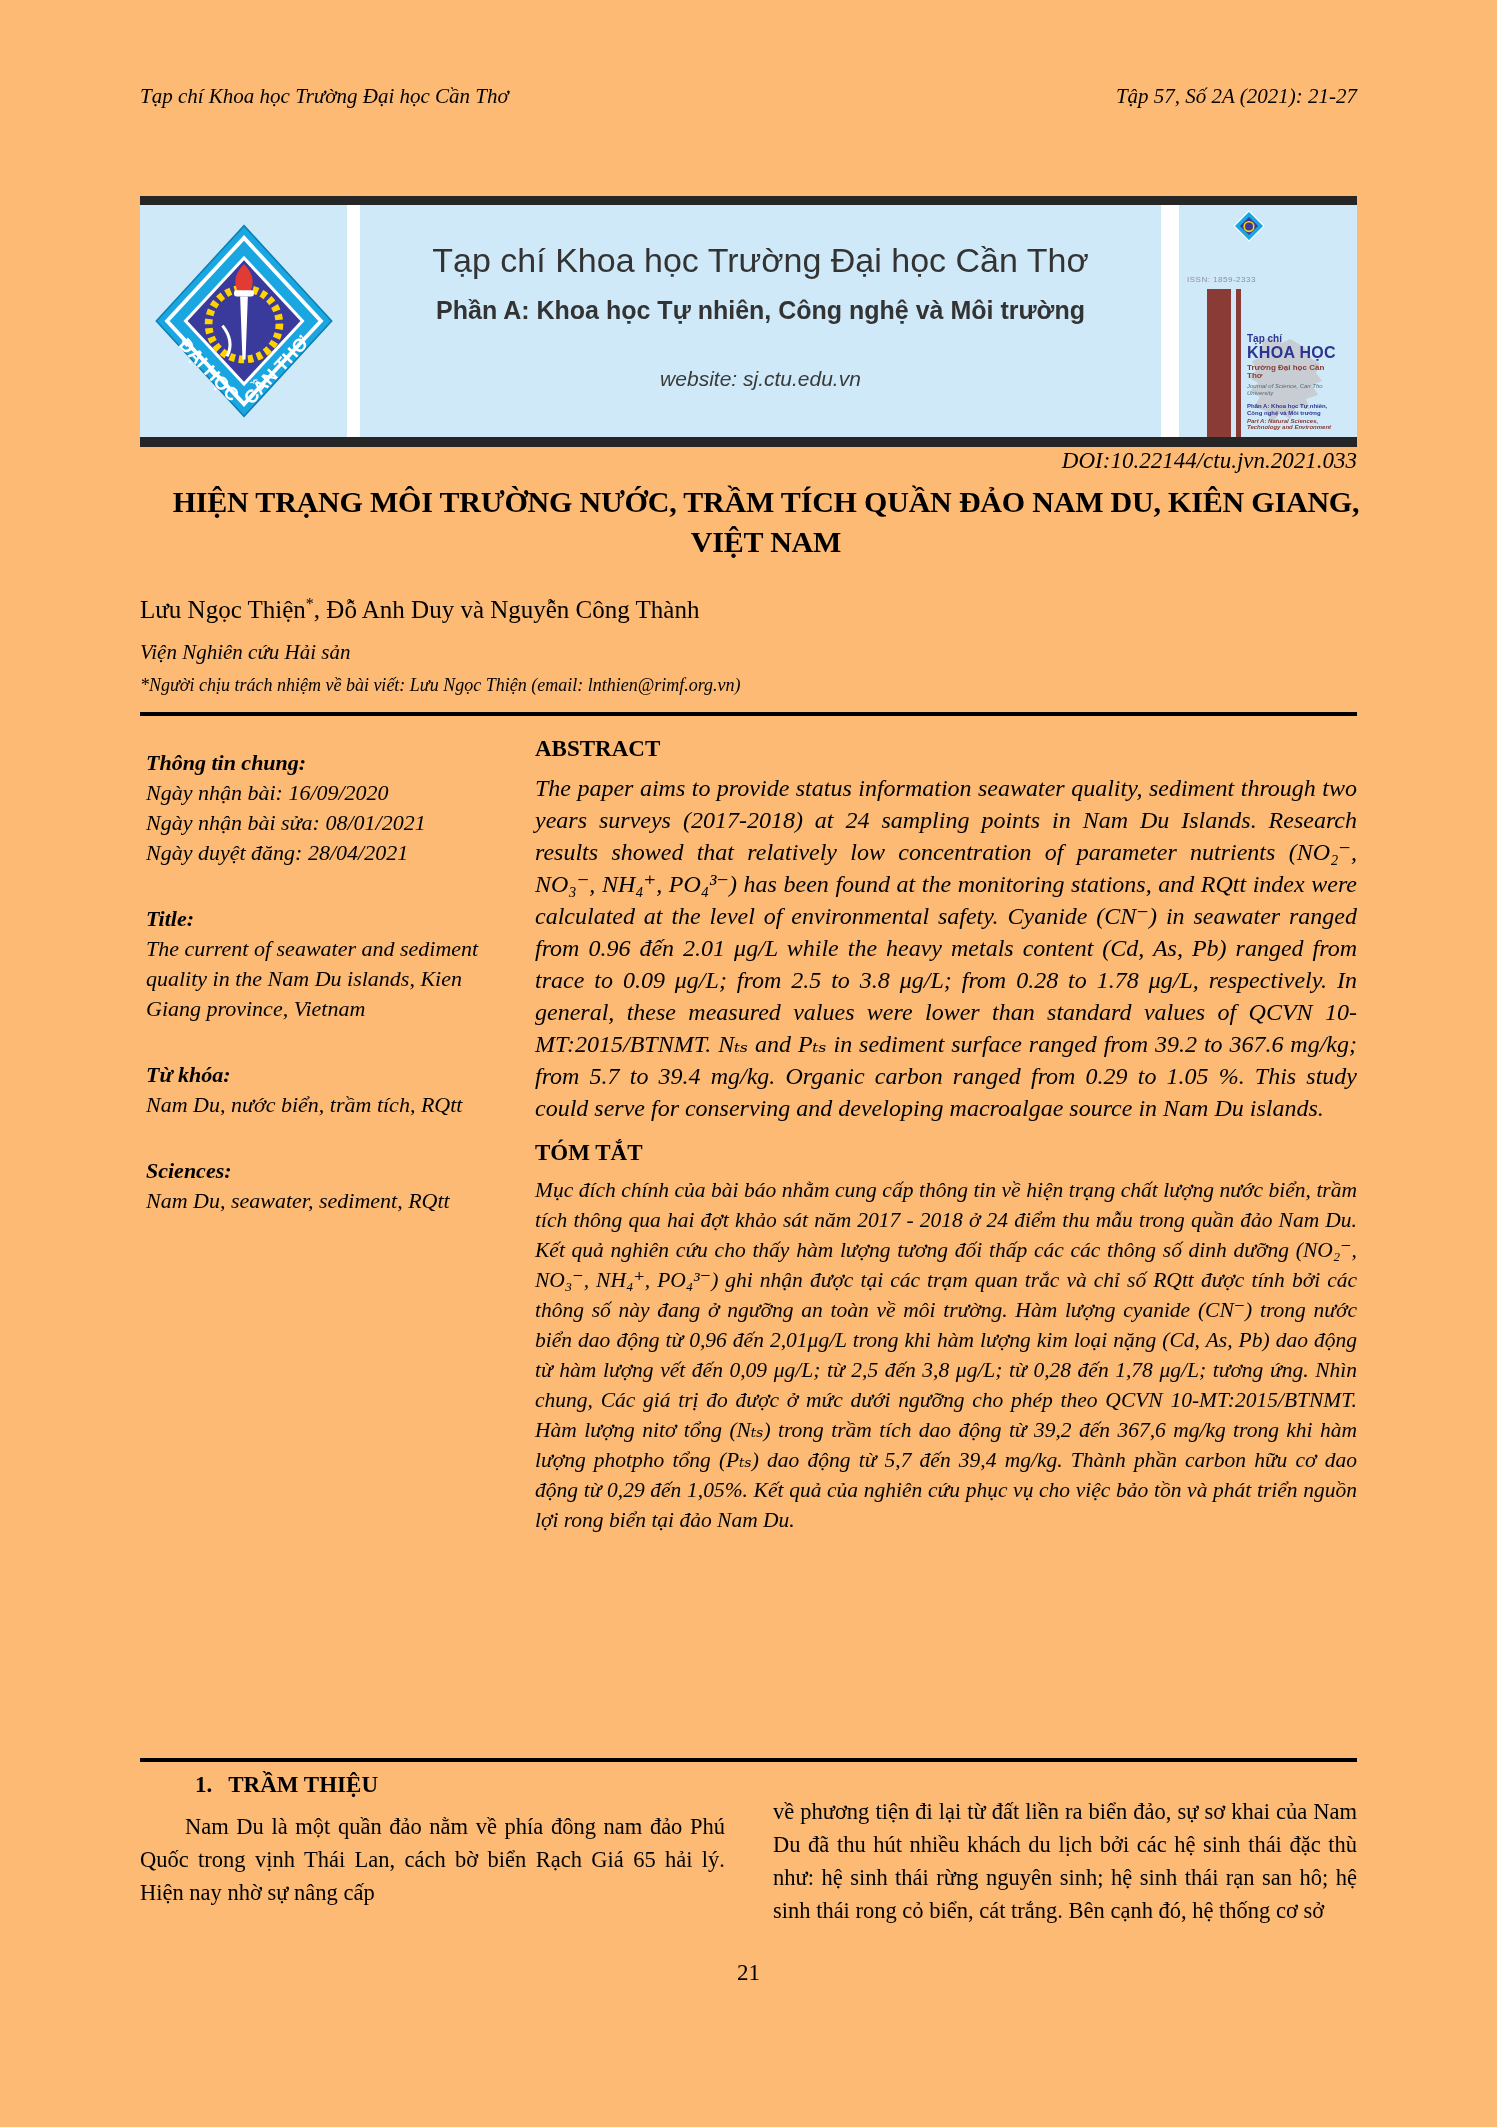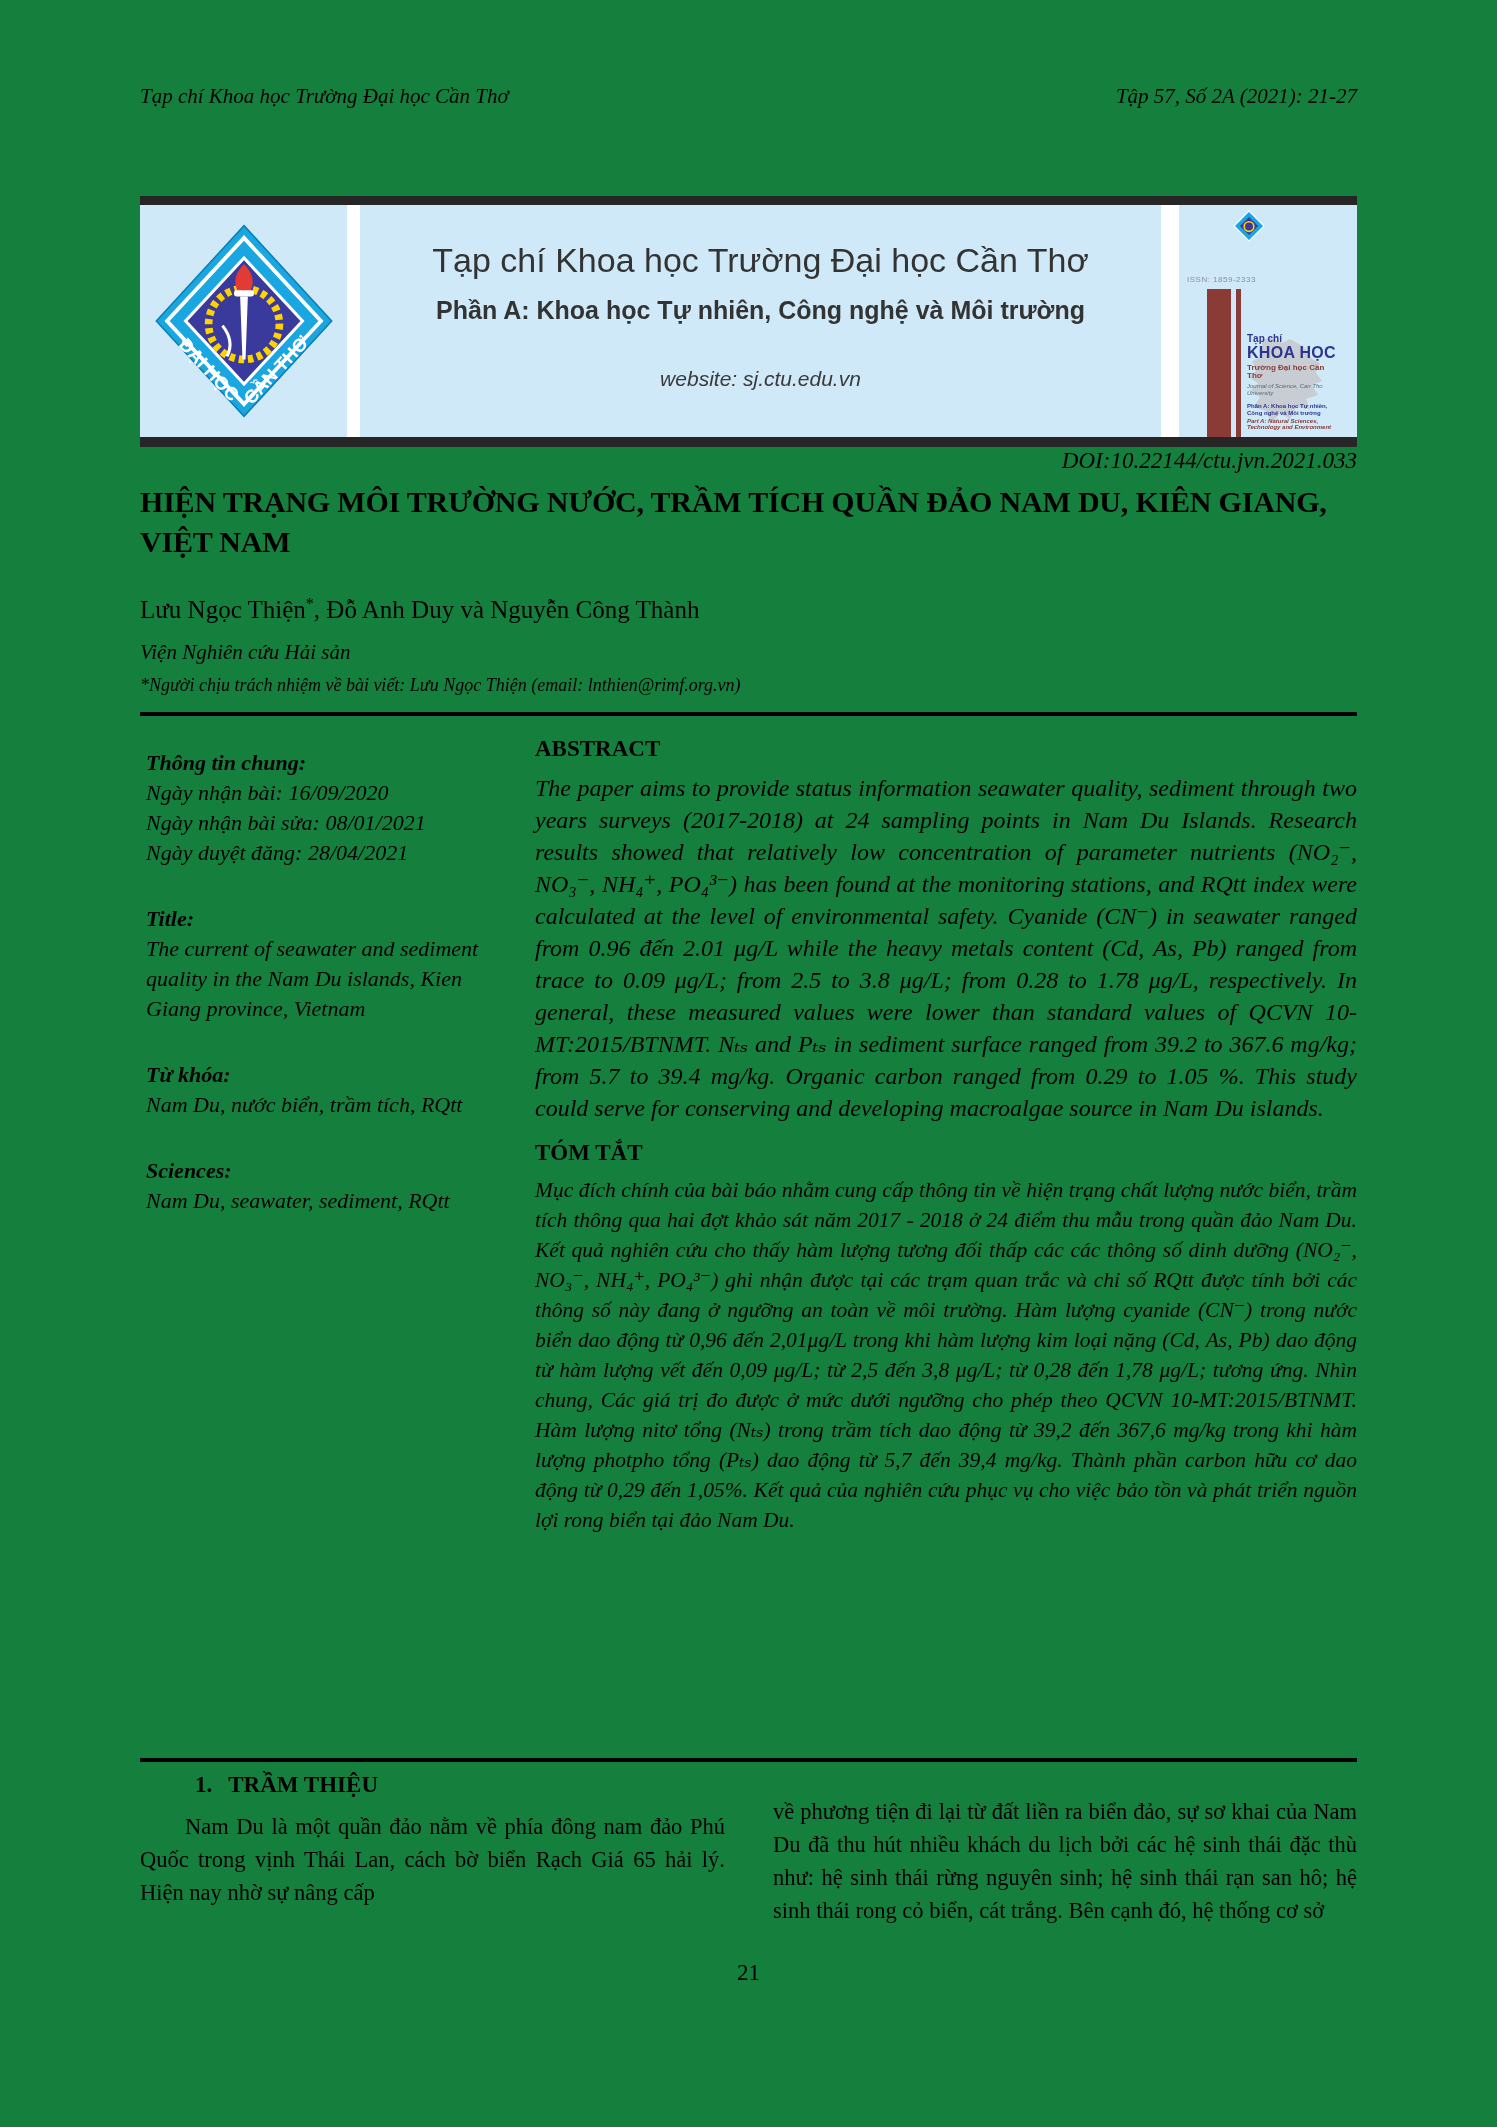--- a/index.html
+++ b/index.html
@@ -1,16 +1,16 @@
 <!DOCTYPE html>
 <html><head>
 <meta charset="utf-8">
 <style>
   html,body{margin:0;padding:0;background:#ffffff;}
-  .page{position:relative;width:1497px;height:2127px;background:#15803d;overflow:hidden;
+  .page{position:relative;width:1497px;height:2127px;background:#fdba74;overflow:hidden;
         font-family:"Liberation Serif","DejaVu Serif",serif;color:#000;}
 
   
   .running-head{position:absolute;top:84px;left:140px;width:1217px;display:flex;
                 justify-content:space-between;font-style:italic;font-size:21px;}
 
   
   .banner{position:absolute;top:196px;left:140px;width:1217px;}
   .banner-bar-top{height:9px;background:#262626;}
   .banner-bar-bottom{height:10px;background:#262626;}
@@ -37,21 +37,21 @@
   .cov-name{font-weight:bold;color:#2e3590;font-size:16px;letter-spacing:.3px;}
   .cov-univ{font-weight:bold;color:#8a3b35;font-size:8px;margin-top:2px;}
   .cov-univ-en{font-style:italic;color:#5a6b77;font-size:6px;margin-top:2px;}
   .cov-part{font-weight:bold;color:#2e3590;font-size:6px;margin-top:7px;}
   .cov-part-en{font-weight:bold;font-style:italic;color:#8a3b35;font-size:6px;margin-top:1px;}
 
   
   .doi{position:absolute;top:448px;left:140px;width:1217px;text-align:right;
        font-style:italic;font-size:23px;}
   .article-title{position:absolute;top:482px;left:140px;width:1252px;
-                 font-weight:bold;font-size:30px;line-height:40px;letter-spacing:-.2px;}
+                 font-weight:bold;font-size:30px;line-height:40px;letter-spacing:-.2px;text-align:center;}
   .authors{position:absolute;top:595px;left:140px;font-size:25px;}
   .authors sup{font-size:16px;}
   .affiliation{position:absolute;top:640px;left:140px;font-style:italic;font-size:21px;}
   .corresponding{position:absolute;top:675px;left:140px;font-style:italic;font-size:18px;}
   .rule{position:absolute;left:140px;width:1217px;height:4px;background:#000;}
   .rule-1{top:712px;}
   .rule-2{top:1758px;}
 
   
   .info-col{position:absolute;top:748px;left:146px;width:356px;

